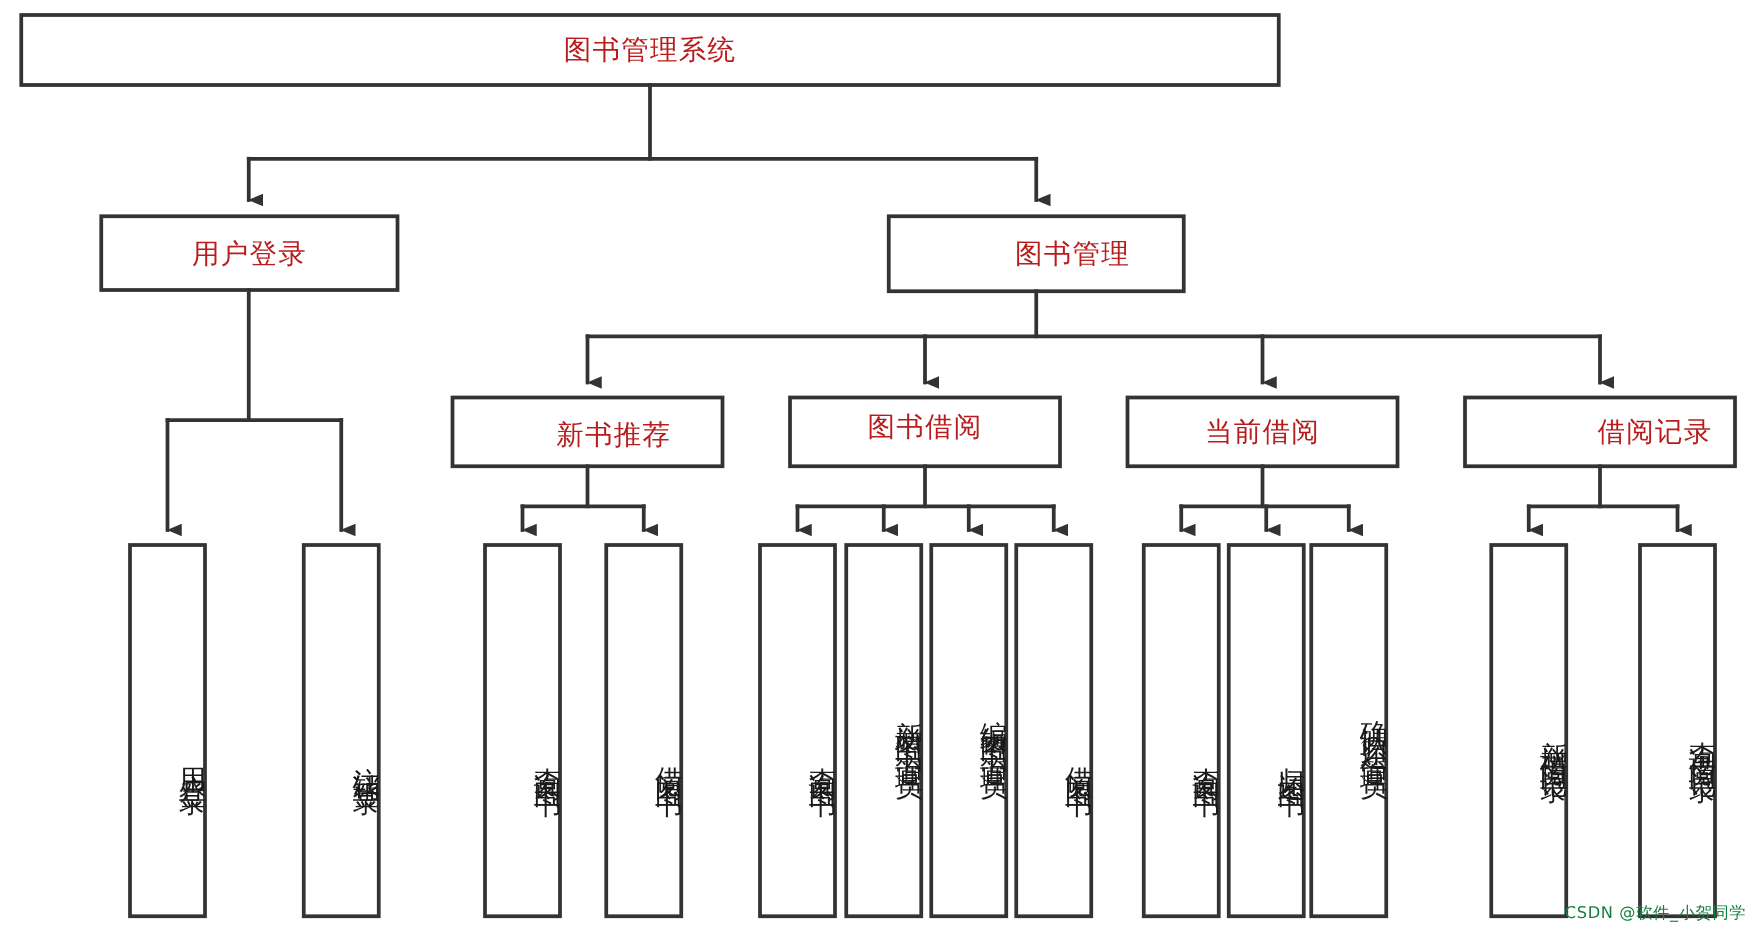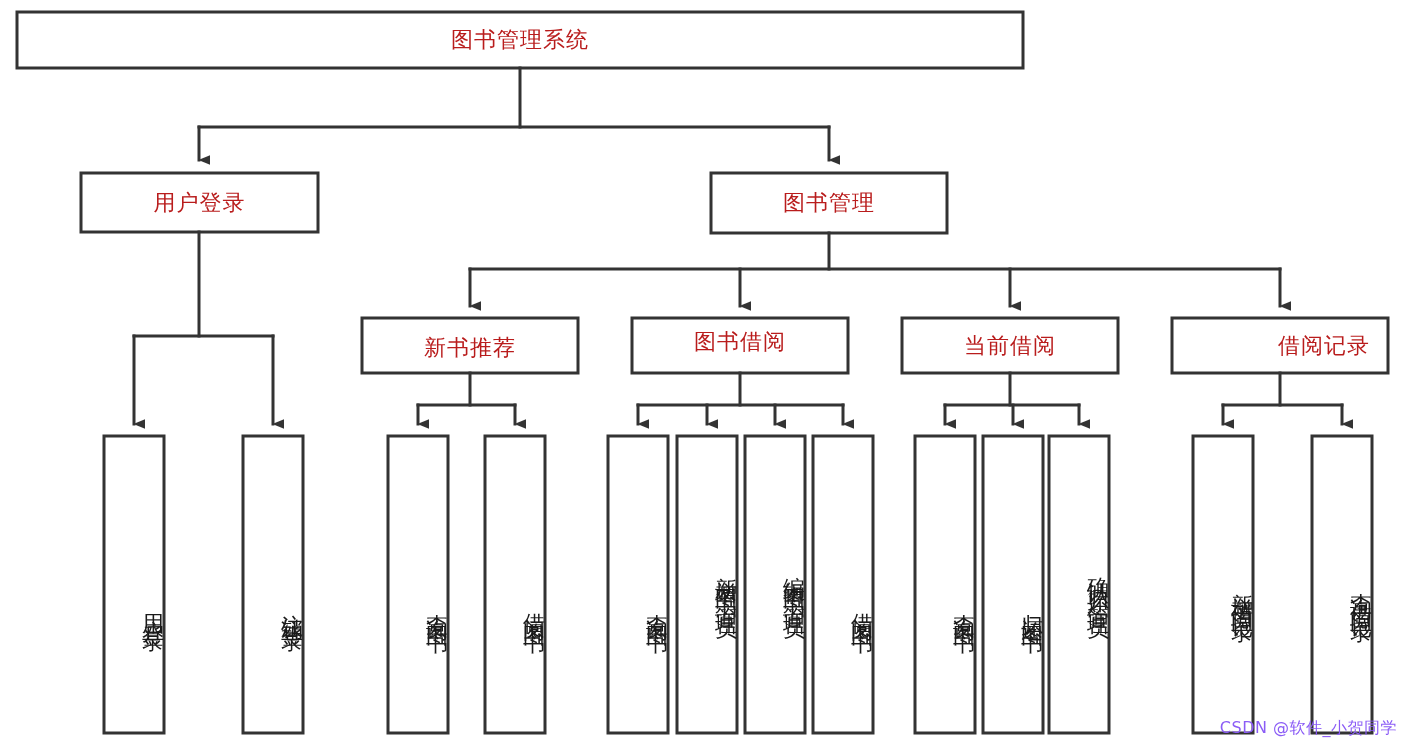--- a/index.html
+++ b/index.html
@@ -63,22 +63,22 @@
     text-orientation: upright;
     letter-spacing: 6px;
     line-height: 1;
     white-space: nowrap;
     pointer-events: none;
   }
   .watermark {
     position: absolute;
     right: 8px;
     bottom: 8px;
-    color: #8b5cf6;
-    font-size: 16px;
+    color: #15803d;
+    font-size: 13px;
     letter-spacing: 0.5px;
     white-space: nowrap;
     pointer-events: none;
   }
 </style>
 </head>
 <body>
 
 <div id="diagram-root">
 
@@ -148,23 +148,23 @@
     <path class="edge-line" marker-end="url(#arrow)" d="M 1079 405 L 1079 424"></path>
 
     <path class="edge-line" d="M 1280 373 L 1280 405"></path>
     <path class="edge-line" d="M 1223 405 L 1342 405"></path>
     <path class="edge-line" marker-end="url(#arrow)" d="M 1223 405 L 1223 424"></path>
     <path class="edge-line" marker-end="url(#arrow)" d="M 1342 405 L 1342 424"></path>
   </svg>
 
   <div class="node-label-h" style="left:17px; top:12px; width:1006px; height:56px;">图书管理系统</div>
   <div class="node-label-h" style="left:81px; top:173px; width:237px; height:59px;">用户登录</div>
-  <div class="node-label-h" style="left:711px; top:173px; width:236px; height:60px;">图书管理</div>
+  <div class="node-label-h" style="left:711px; top:173px; width:236px; height:60px;padding-left:29px;">图书管理</div>
 
-  <div class="node-label-h" style="left:362px; top:318px; width:216px; height:59px;">新书推荐</div>
+  <div class="node-label-h" style="left:383px; top:318px; width:216px; height:59px;">新书推荐</div>
   <div class="node-label-h" style="left:632px; top:318px; width:216px; height:47px;">图书借阅</div>
   <div class="node-label-h" style="left:902px; top:318px; width:216px; height:55px;">当前借阅</div>
   <div class="node-label-h" style="left:1172px; top:318px; width:216px; height:55px;padding-left:44px;">借阅记录</div>
 
   <div class="node-label-v" style="left:104px; top:498px; width:60px; height:220px;">用户登录</div>
   <div class="node-label-v" style="left:243px; top:498px; width:60px; height:220px;">注销登录</div>
   <div class="node-label-v" style="left:388px; top:498px; width:60px; height:220px;">查询图书</div>
   <div class="node-label-v" style="left:485px; top:498px; width:60px; height:220px;">借阅图书</div>
   <div class="node-label-v" style="left:608px; top:498px; width:60px; height:220px;">查询图书</div>
   <div class="node-label-v" style="left:677px; top:441px; width:60px; height:290px;">新增图书（管理员）</div>

